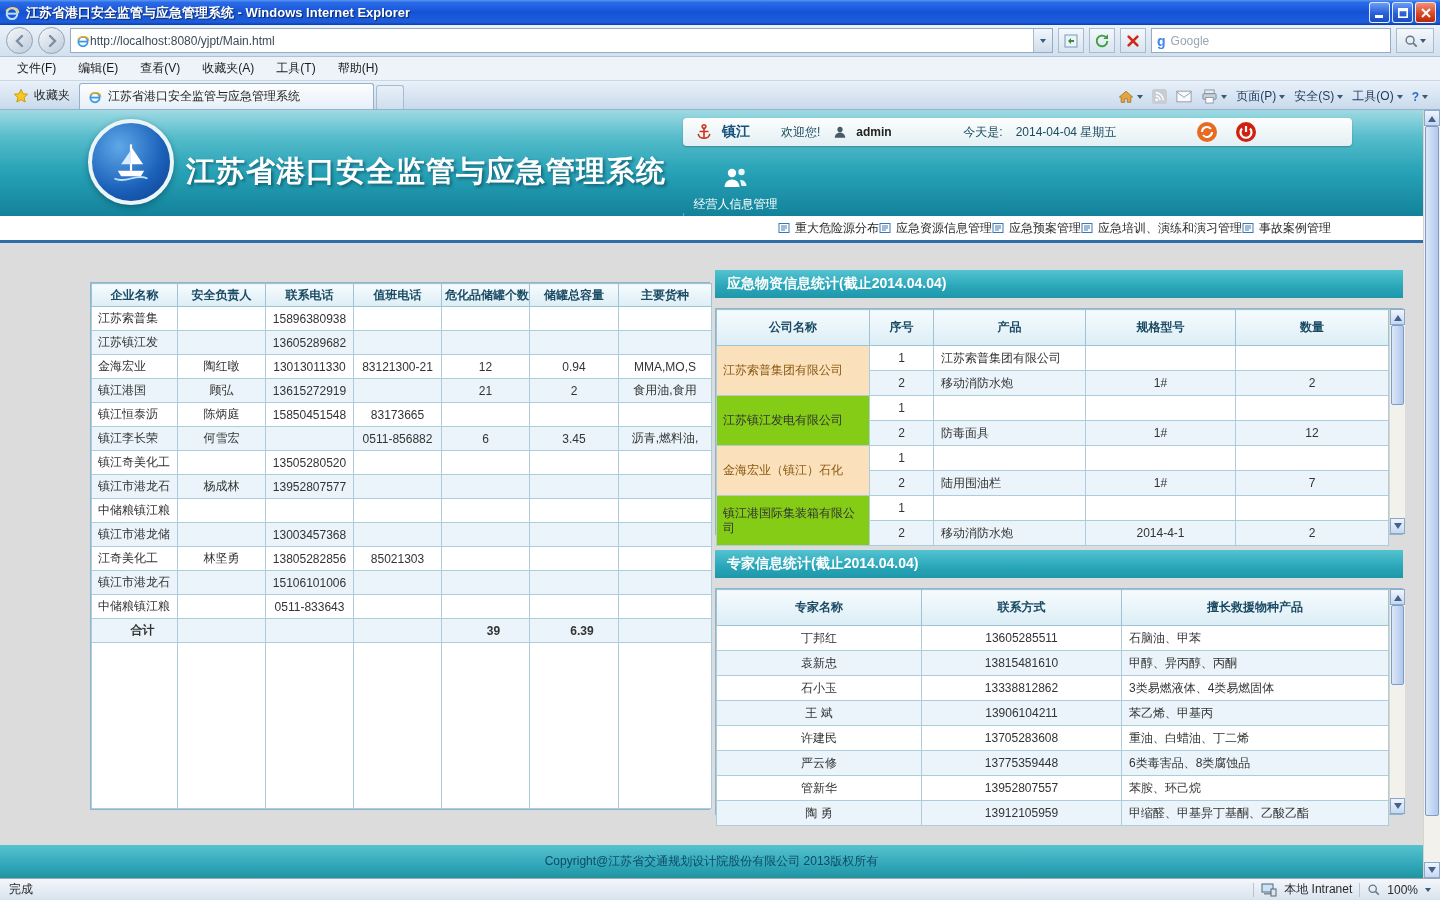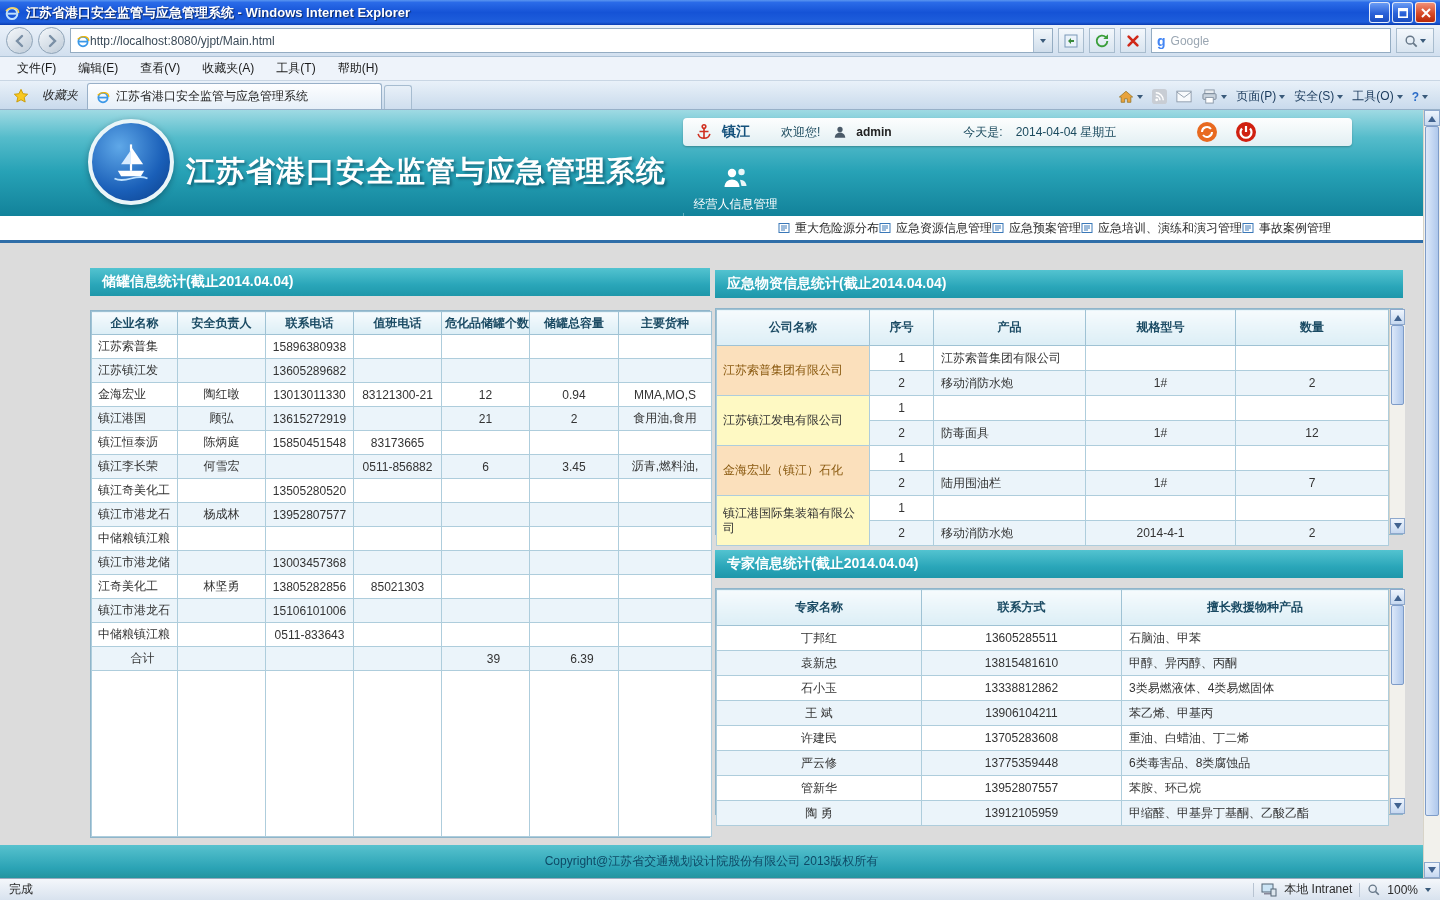--- a/index.html
+++ b/index.html
@@ -30,21 +30,21 @@
   .g-badge { font-size:14px; font-weight:bold; color:#4285F4; }
   .search-text { font-size:12px; color:#9AA6B2; flex:1; }
   .search-go { width:38px; height:25px; background:linear-gradient(#F4F8FC,#D8E4F0); border:1px solid #A8BCCE; display:flex; align-items:center; justify-content:center; gap:2px; cursor:pointer; flex:0 0 auto; }
 
   .menubar { position:absolute; left:0; top:57px; width:1440px; height:24px; background:#EEF3FA; border-bottom:1px solid #C9D6E4; display:flex; align-items:center; padding-left:6px; }
   .menu-item { font-size:12px; color:#1A1A1A; padding:3px 11px; cursor:pointer; }
 
   .tabsbar { position:absolute; left:0; top:81px; width:1440px; height:29px;
     background:linear-gradient(#E9F1F9,#C9DAEC); border-bottom:1px solid #98B0C8;
     display:flex; align-items:flex-end; padding:0 4px; }
-  .fav-btn { display:flex; align-items:center; gap:13px; font-size:12px; color:#222; padding:0 9px; height:25px; margin-bottom:1px; cursor:pointer;font-style:italic; }
+  .fav-btn { display:flex; align-items:center; gap:5px; font-size:12px; color:#222; padding:0 9px; height:25px; margin-bottom:1px; cursor:pointer; }
   .tab { width:295px; height:26px; background:linear-gradient(#FDFEFF,#E6EFF8); border:1px solid #98B0C8; border-bottom:none; border-radius:3px 3px 0 0; display:flex; align-items:center; gap:6px; padding:0 8px; font-size:12px; color:#222; cursor:pointer; }
   .tab-label { white-space:nowrap; overflow:hidden; }
   .tab-stub { width:28px; height:24px; background:linear-gradient(#E8F0F8,#CFDEEE); border:1px solid #A6BCD0; border-bottom:none; border-radius:3px 3px 0 0; margin-left:2px; cursor:pointer; }
   .tabsbar-right { margin-left:auto; display:flex; align-items:center; gap:9px; padding:0 8px 4px 0; font-size:12px; color:#1A3A5C; }
   .tb-btn { display:flex; align-items:center; gap:3px; cursor:pointer; white-space:nowrap; }
   .caret { display:inline-block; width:0; height:0; border:3px solid transparent; border-top:4px solid #3A5A7A; margin-top:3px; }
 
   
   .page { position:absolute; left:0; top:110px; width:1440px; height:768px; background:#DCDCDC; overflow:hidden; }
 
@@ -84,31 +84,31 @@
 
   table.grid { border-collapse:collapse; table-layout:fixed; width:100%; background:#fff; }
   .grid th { background:linear-gradient(#F6FBFD,#DCEEF6); border:1px solid #9FC2D4; font-size:12px; color:#1A4A63; font-weight:bold; height:23px; padding:0 3px; white-space:nowrap; overflow:hidden;margin-left:28px; }
   .grid td { border:1px solid #AECDDC; font-size:12px; color:#333; height:24px; text-align:center; padding:0 4px; white-space:nowrap; overflow:hidden; }
   .grid tr.alt td { background:#EBF4FA; }
 
   .tank-panel { position:absolute; left:90px; top:25px; width:620px; }
   .tank-table-wrap { margin-top:14px; height:528px; background:#fff; border:1px solid #8FB5CA; }
   .tank-table-wrap table { height:100%; }
   .tank-table-wrap td.c-name { text-align:left; padding-left:6px; }
-  .tank-table-wrap tr.total-row td { font-weight:normal;padding-left:20px; }
+  .tank-table-wrap tr.total-row td { font-weight:bold;padding-left:20px; }
   .tank-table-wrap tr.total-row td.c-name { text-align:center; }
   .tank-table-wrap tr.filler td { height:auto; background:#fff; }
 
   .supplies-panel { position:absolute; left:715px; top:27px; width:688px; }
   .experts-panel  { position:absolute; left:715px; top:307px; width:688px; }
   .rt-wrap { margin-top:10px; height:227px; background:#fff; border:1px solid #8FB5CA; display:flex; }
   .rt-wrap table { width:672px; height:100%; }
   .rt-wrap th { height:36px; }
   .rt-wrap td { height:25px; }
-  td.company { text-align:left; padding-left:6px; white-space:normal; line-height:1.25; background:#fef9c3; }
+  td.company { text-align:left; padding-left:6px; white-space:normal; line-height:1.25; background:#84cc16; }
   td.company.hl { background:#FBE0BC; color:#8A5A10; }
   td.c-product, td.c-skill { text-align:left; padding-left:7px; }
 
   
   .vscroll { width:16px; background:#F2F1EC; border-left:1px solid #D8D4C8; display:flex; flex-direction:column; flex:0 0 auto; cursor:pointer; }
   .vscroll .sbtn { height:16px; background:linear-gradient(#EFF5FD,#C6D8F0); border:1px solid #8EA8CC; display:flex; align-items:center; justify-content:center; }
   .vscroll .thumb { background:linear-gradient(90deg,#DCE8F9,#AFC8EC); border:1px solid #7E9CC8; border-radius:2px; margin:0 1px; }
   .vscroll .track { flex:1; }
   .sarr-up { width:0; height:0; border:4px solid transparent; border-bottom:6px solid #41628F; margin-top:-3px; }
   .sarr-down { width:0; height:0; border:4px solid transparent; border-top:6px solid #41628F; margin-bottom:-3px; }
@@ -467,21 +467,20 @@
             <path d="M3 4h6M3 6h6M3 8h4" stroke="#3A78B8"></path>
           </svg>
         </span>
         <span>事故案例管理</span>
       </div>
     </div>
 
   <div class="content">
 
     <div class="tank-panel">
-      <div class="panel-title">储罐信息统计(截止2014.04.04)</div>
       <div class="tank-table-wrap">
         <table class="grid">
           <colgroup>
               <col style="width:86px">
               <col style="width:88px">
               <col style="width:88px">
               <col style="width:88px">
               <col style="width:88px">
               <col style="width:89px">
               <col style="width:93px">

